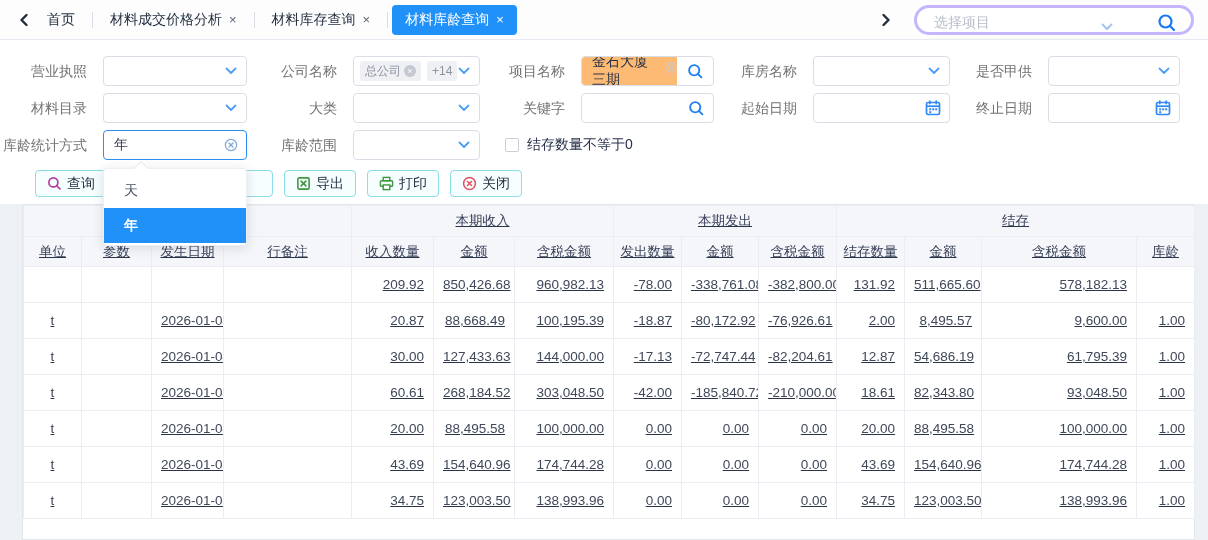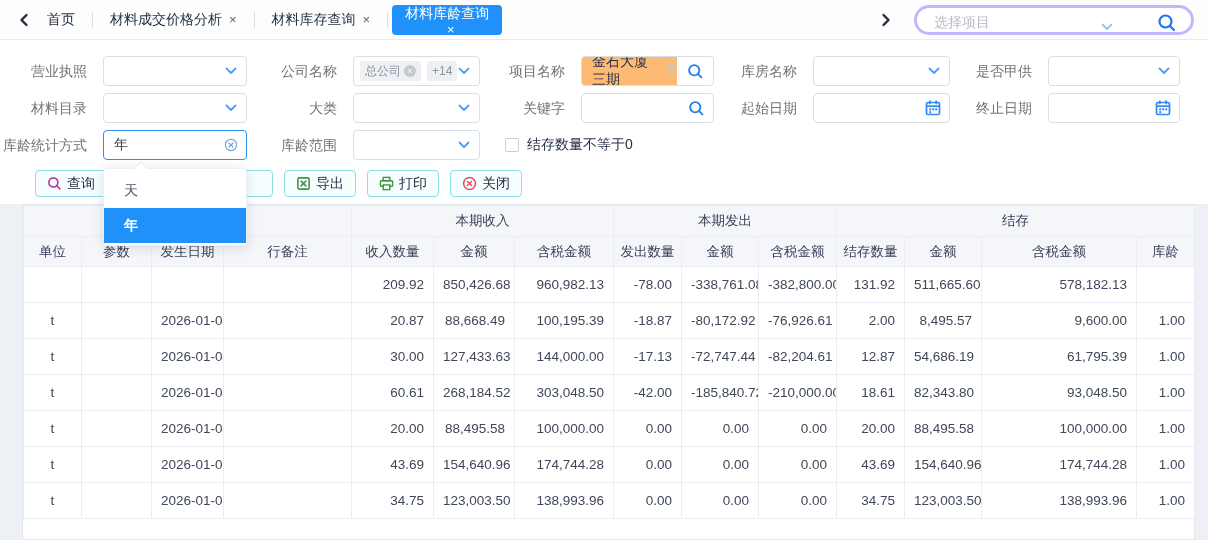--- a/index.html
+++ b/index.html
@@ -7,21 +7,21 @@
   body { font-family:"Liberation Sans","DejaVu Sans",sans-serif; }
   .app { position:relative; width:1208px; height:540px; background:#fff; overflow:hidden; color:#2b3446; }
 
   
   .topbar { position:absolute; top:0; left:0; right:0; height:40px; background:#fdfdfe;
             border-bottom:1px solid #e7eaf0; display:flex; align-items:center; padding:0 14px; }
   .nav-chev { width:20px; height:20px; display:flex; align-items:center; justify-content:center; cursor:pointer; }
   .nav-chev svg { display:block; }
   .tab { display:flex; align-items:center; height:30px; padding:0 13px; font-size:14px; color:#1f2d3d; cursor:pointer; white-space:nowrap; }
   .tab .x { margin-left:7px; font-size:13px; color:#5a6372; line-height:1; }
-  .tab.active { background:#2191fa; color:#fff; border-radius:4px;flex-direction:column; }
+  .tab.active { background:#2191fa; color:#fff; border-radius:4px; }
   .tab.active .x { color:#fff; }
   .tab-sep { width:1px; height:16px; background:#d9dde5; margin:0 4px; }
   .topbar-spacer { flex:1; }
   .proj-pill { position:relative; width:280px; height:30px; border:3px solid #c4b5fd; border-radius:16px; background:#fff; margin-left:18px; }
   .proj-pill .ph { position:absolute; left:17px; top:6px; font-size:14px; color:#b7bdc8; }
   .pill-chev { position:absolute; right:78px; top:9px; }
   .pill-search { position:absolute; right:14px; top:5px; }
 
   
   .filters { position:absolute; top:40px; left:0; right:0; height:124px; background:#fff; padding-top:16px; }
@@ -55,21 +55,21 @@
   .dropdown { position:absolute; left:103px; top:168px; width:144px; background:#fff; border:1px solid #edeff3;
               border-radius:4px; box-shadow:0 2px 12px rgba(30,40,60,.14); z-index:60; padding:4px 0 2px; }
   .dropdown .arrow { position:absolute; top:-6px; left:32px; width:10px; height:10px; background:#fff;
                      border-left:1px solid #e8eaf0; border-top:1px solid #e8eaf0; transform:rotate(45deg); }
   .dd-item { height:35px; line-height:35px; padding-left:20px; font-size:14px; color:#4a5365; cursor:pointer; }
   .dd-item.selected { background:#2191fa; color:#fff; font-weight:bold; }
 
   
   .table-zone { position:absolute; top:204px; left:0; right:0; bottom:0; background:#edf0f5; }
   .grid-wrap { position:absolute; left:22px; top:0; width:1173px; height:336px; background:#fff; border:1px solid #e2e6ed; }
-  table.grid { border-collapse:collapse; table-layout:fixed; width:1171px; }
+  table.grid { border-collapse:collapse; table-layout:fixed; width:1171px;text-decoration:underline; }
   .grid th, .grid td { border:1px solid #ebedf3; overflow:hidden; white-space:nowrap; }
   .grid thead th { background:#f5f6fa; color:#39425a; font-weight:normal; font-size:13.5px; }
   .grid .grow th { height:31px; }
   .grid .srow th { height:30px; }
   .grid td { height:36px; font-size:13.5px; color:#3f4859; padding:0 9px; }
   .grid td.num { text-align:right; }
   .grid td.txt { text-align:center; }
 </style>
 </head>
 <body>

